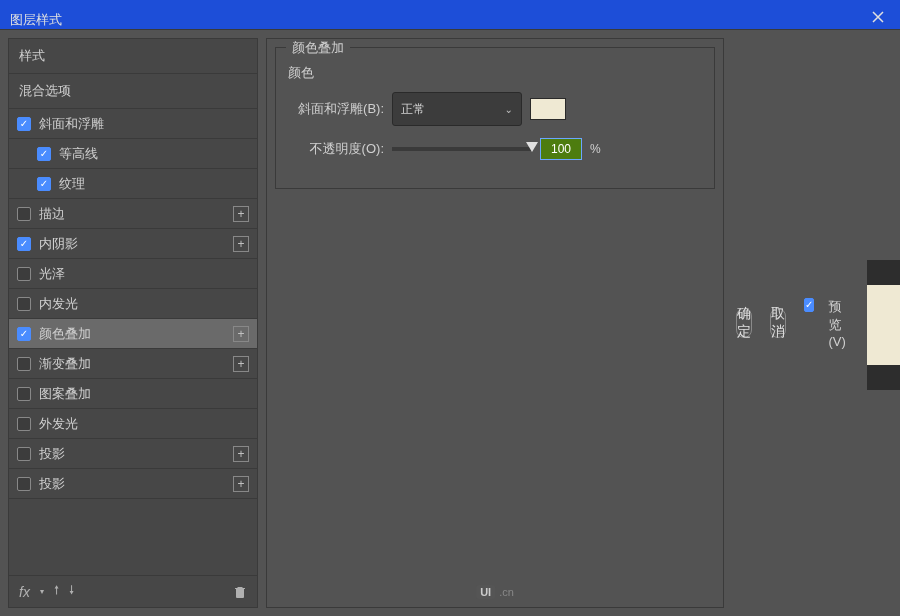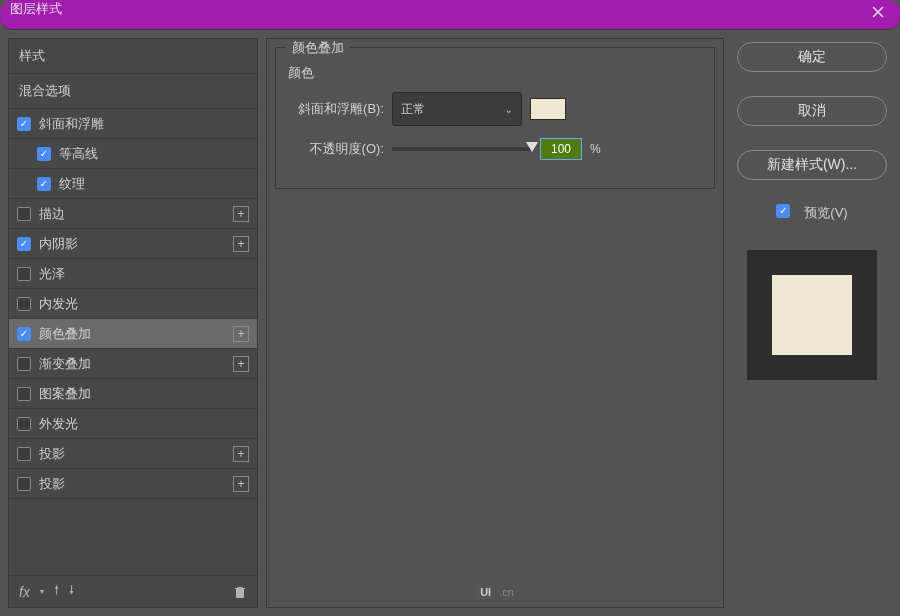--- a/index.html
+++ b/index.html
@@ -1,18 +1,18 @@
 <!DOCTYPE html>
 <html><head>
 <meta charset="utf-8">
 <style>
 * { box-sizing: border-box; margin: 0; padding: 0; font-family: "Microsoft YaHei", Arial, sans-serif; }
 body { background: #535353; width: 900px; height: 616px; overflow: hidden; }
 .dialog { width: 900px; height: 616px; background: #535353; display: flex; flex-direction: column; }
-.titlebar { height: 30px; background: #a21caf; border-bottom: 1px solid #3a3a3a; display: flex; align-items: flex-start; justify-content: space-between; padding: 0 10px; color: #e0e0e0; font-size: 13px; border-radius: 13px; }
+.titlebar { height: 30px; background: #1d4ed8; border-bottom: 1px solid #3a3a3a; display: flex; align-items: flex-end; justify-content: space-between; padding: 0 10px; color: #e0e0e0; font-size: 13px; }
 .close-btn { width: 24px; height: 24px; display: flex; align-items: center; justify-content: center; cursor: pointer; color: #e0e0e0; }
 .body { flex: 1; display: flex; padding: 8px; gap: 8px; }
 .left-panel { width: 250px; background: #474747; border: 1px solid #3a3a3a; display: flex; flex-direction: column; }
 .style-list { flex: 1; overflow-y: auto; }
 .style-header { padding: 8px 10px; color: #d0d0d0; font-size: 13px; border-bottom: 1px solid #3a3a3a; }
 .style-item { height: 30px; display: flex; align-items: center; padding: 0 8px; color: #d0d0d0; font-size: 13px; border-bottom: 1px solid #3a3a3a; cursor: pointer; position: relative; }
 .style-item.selected { background: #6a6a6a; }
 .style-item.sub { padding-left: 28px; }
 .chk { width: 14px; height: 14px; border: 1px solid #888; border-radius: 2px; margin-right: 8px; display: inline-flex; align-items: center; justify-content: center; background: #3c3c3c; }
 .chk.checked { background: #4a8cff; border-color: #4a8cff; }
@@ -36,21 +36,21 @@
 .swatch { width: 36px; height: 22px; background: #efe9d3; border: 1px solid #2a2a2a; cursor: pointer; }
 .slider-track { flex: 1; height: 4px; background: #3a3a3a; position: relative; max-width: 140px; }
 .slider-thumb { position: absolute; right: -6px; top: -5px; width: 0; height: 0; border-left: 6px solid transparent; border-right: 6px solid transparent; border-top: 10px solid #e0e0e0; cursor: pointer; }
 .num-input { width: 42px; height: 22px; background: #4d7c0f; border: 1px solid #6aa6ff; color: #fff; text-align: center; font-size: 12px; }
 .pct { font-size: 12px; }
 .btn-row { display: flex; gap: 16px; justify-content: center; margin-top: 8px; }
 .flat-btn { background: #5a5a5a; border: 1px solid #3a3a3a; color: #d0d0d0; padding: 4px 14px; font-size: 12px; cursor: pointer; border-radius: 2px; }
 .center-footer { position: absolute; bottom: 8px; left: 50%; transform: translateX(-50%); display:flex; align-items:center; gap:4px; color:#888; font-size:11px;}
 .ui-badge { background:#555; border-radius:3px; padding:1px 4px; color:#ccc; font-weight:bold;}
 
-.right-panel { width: 160px; display: flex; flex-direction: column; align-items: center; gap: 24px; padding: 4px; }
+.right-panel { width: 160px; display: flex; flex-direction: row; align-items: center; gap: 18px; padding: 4px; }
 .pill-btn { width: 150px; height: 30px; border-radius: 15px; border: 1px solid #8a8a8a; background: transparent; color: #e0e0e0; font-size: 14px; cursor: pointer; display: flex; align-items: center; justify-content: center; }
 .preview-chk-row { display: flex; align-items: flex-start; gap: 6px; color: #d0d0d0; font-size: 13px; }
 .preview-box { width: 130px; height: 130px; background: #2d2d2d; display: flex; align-items: center; justify-content: center; margin-top: 4px; }
 .preview-inner { width: 80px; height: 80px; background: #efe9d3; }
 svg { display: block; }
 </style>
 </head>
 <body>
 
 <div class="dialog">
@@ -168,21 +168,20 @@
       </div>
       <div class="center-footer">
         <span class="ui-badge">UI</span>
         <span>.cn</span>
       </div>
     </div>
 
     <div class="right-panel">
       <button class="pill-btn">确定</button>
       <button class="pill-btn">取消</button>
-      <button class="pill-btn">新建样式(W)...</button>
       <div class="preview-chk-row">
         <span class="chk checked"></span>
         <span>预览(V)</span>
       </div>
       <div class="preview-box">
         <div class="preview-inner"></div>
       </div>
     </div>
   </div>
 </div>

